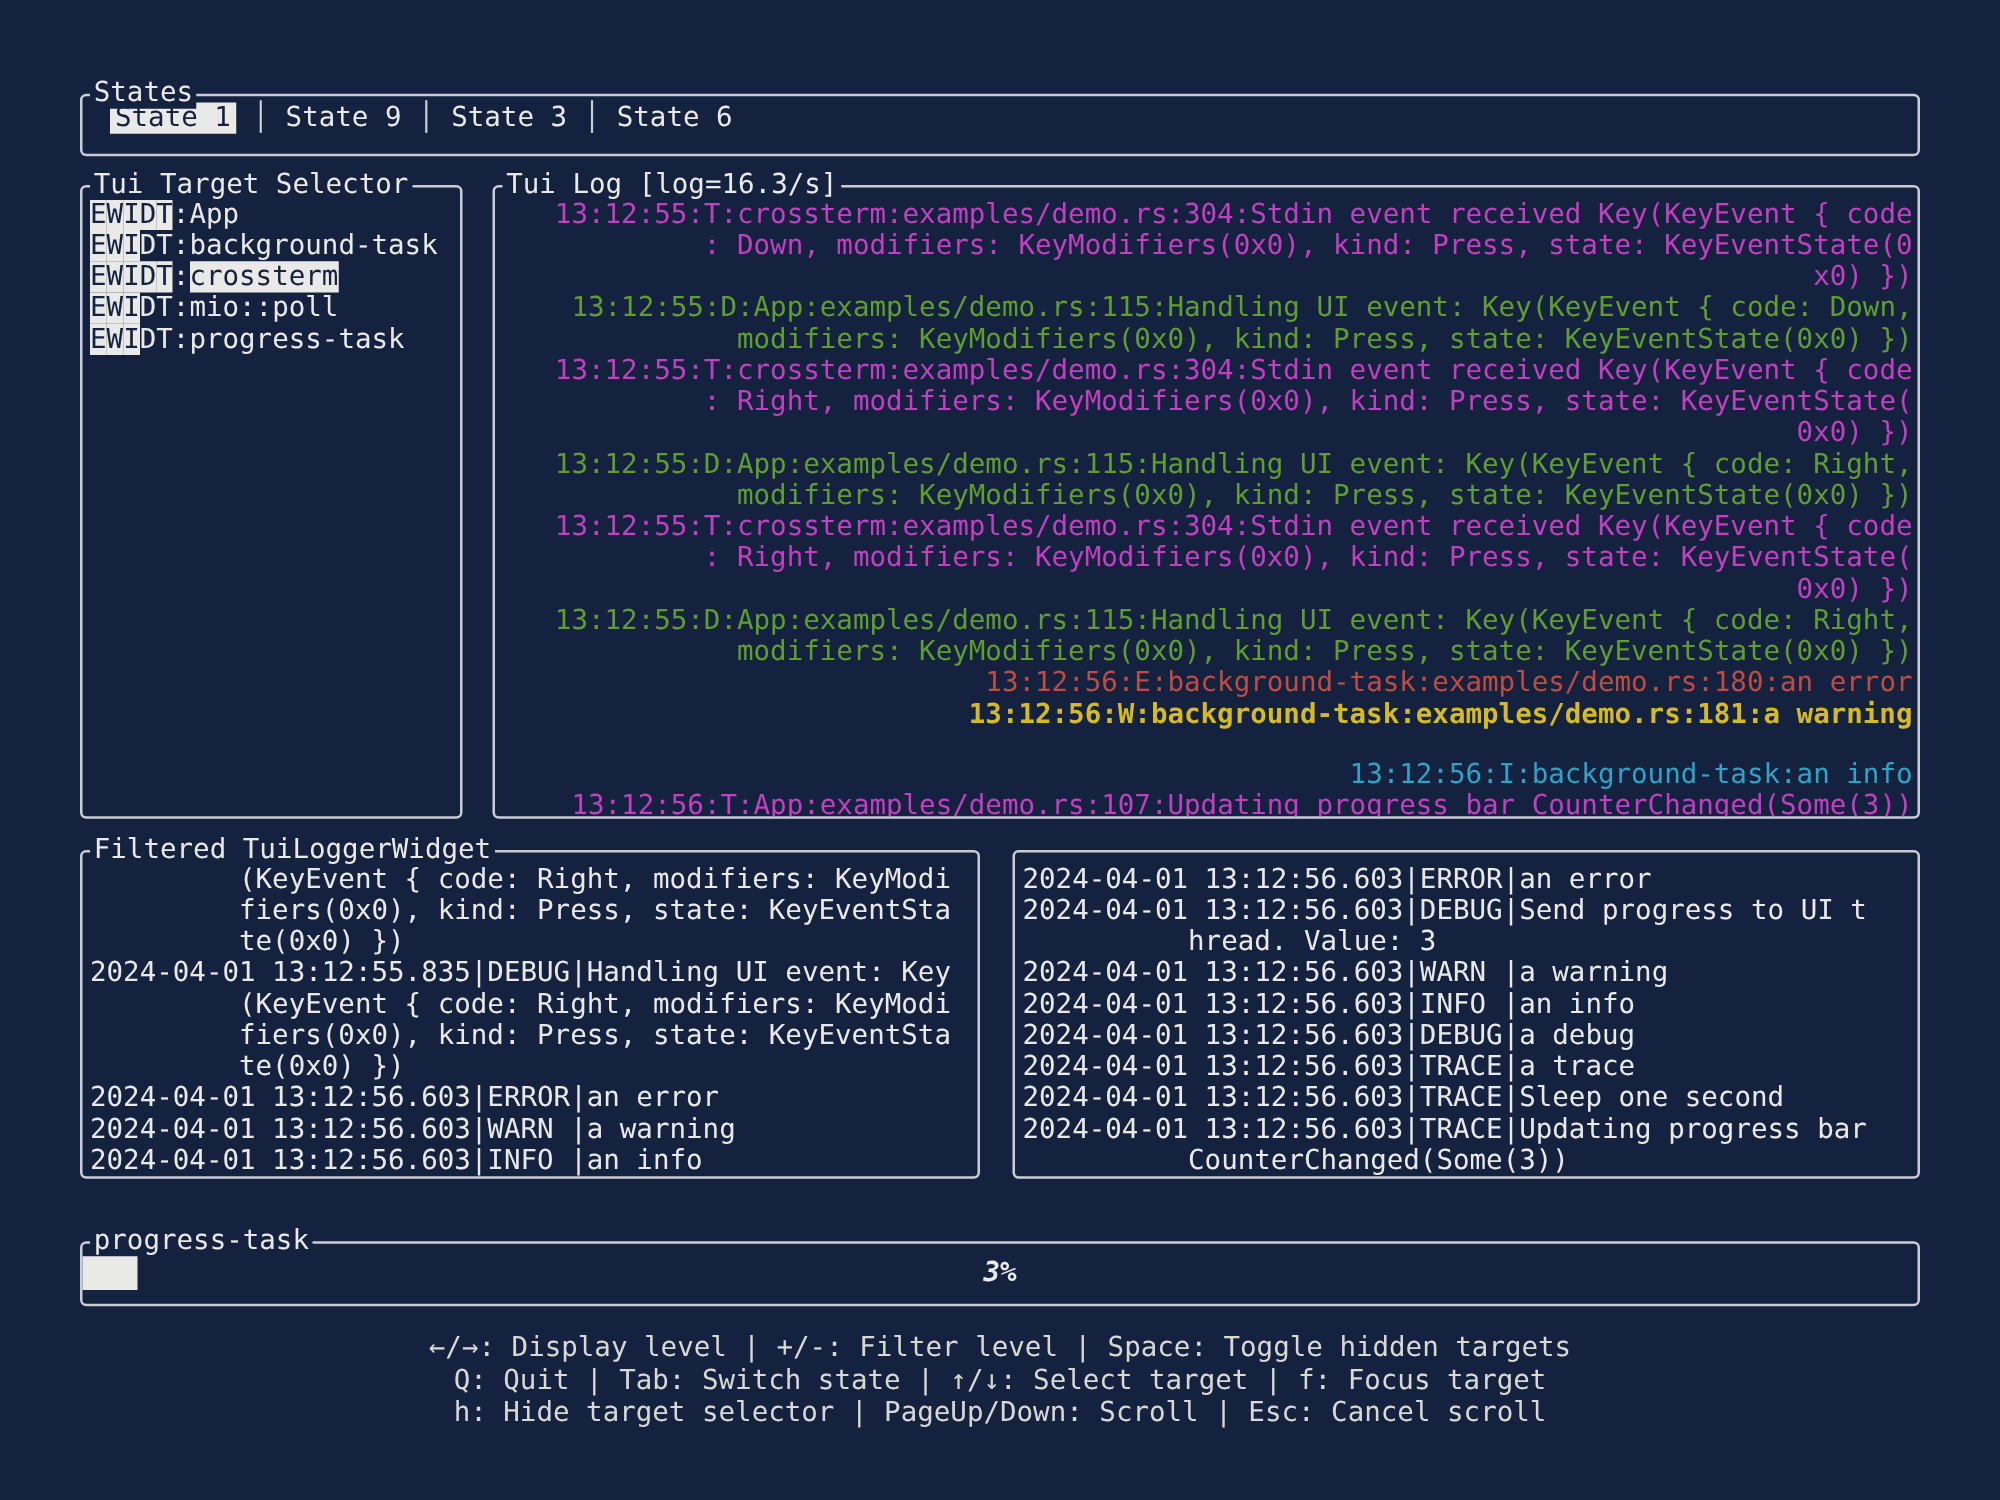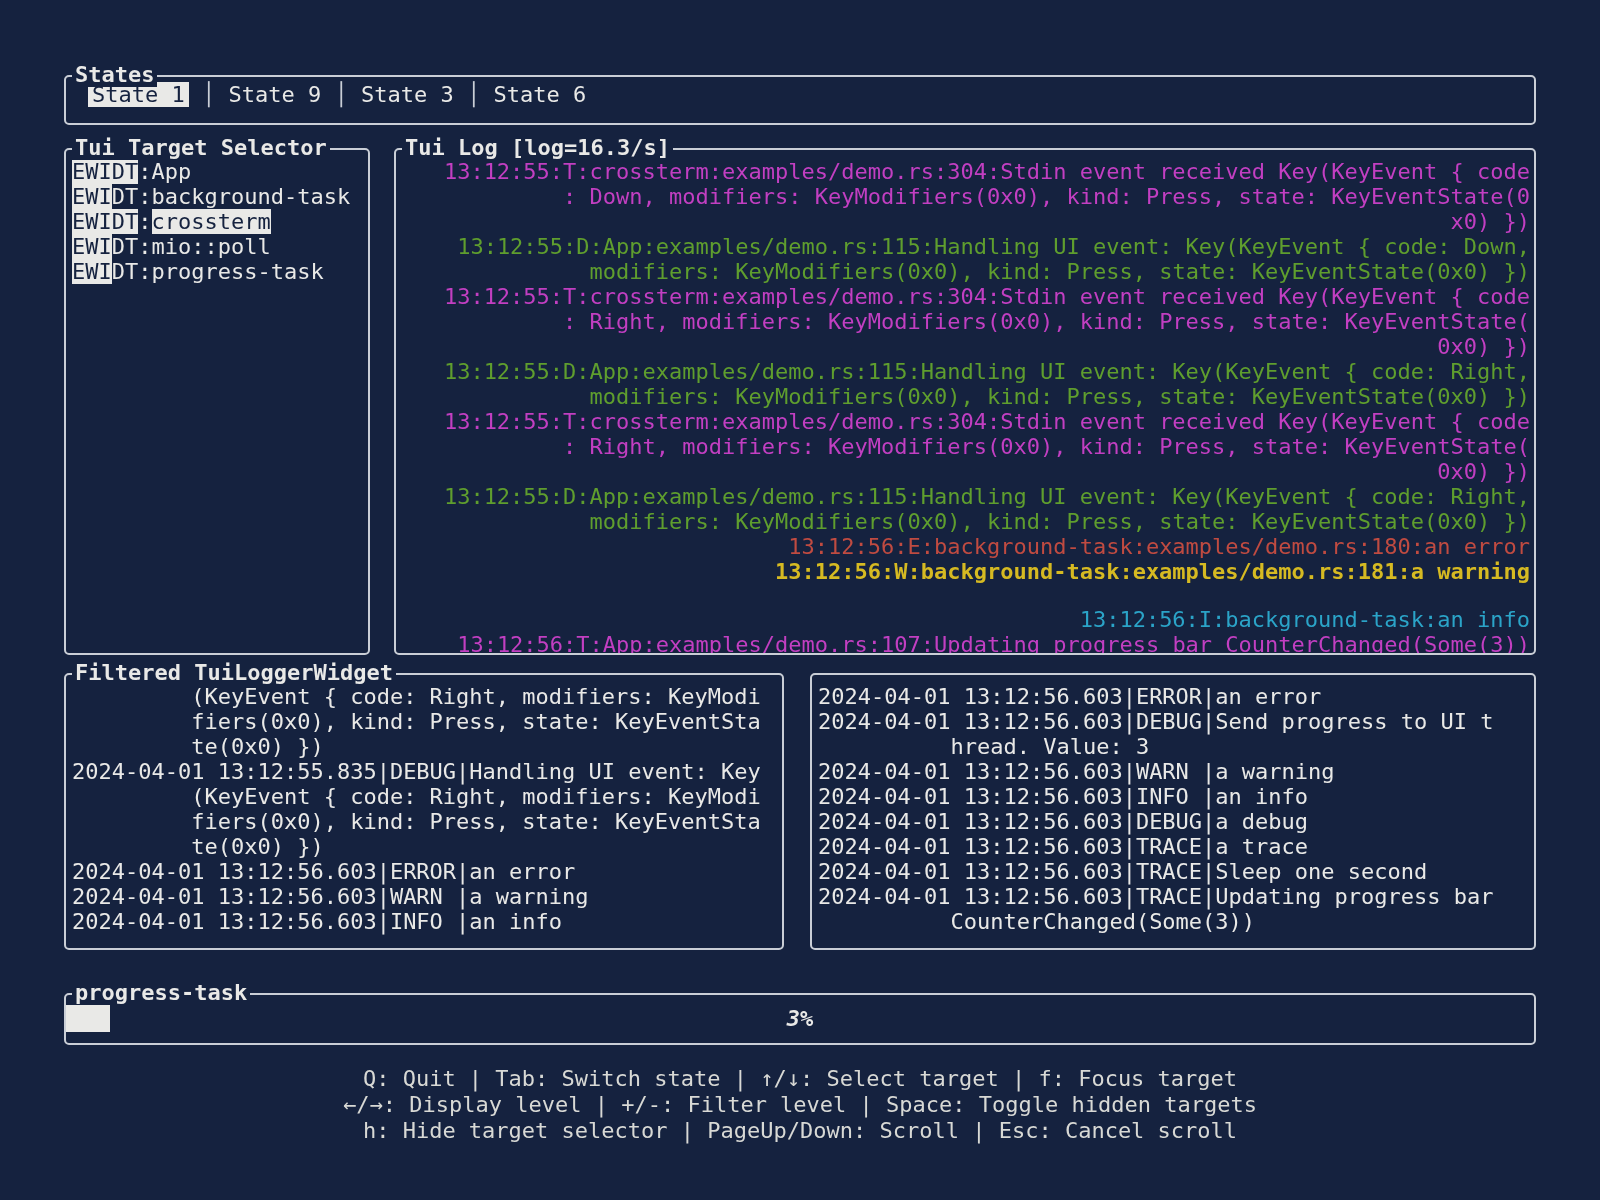--- a/index.html
+++ b/index.html
@@ -11,39 +11,39 @@
     font-family: "DejaVu Sans Mono", monospace;
     overflow: hidden; position: relative;
   }
   .screen { position: absolute; left: 64px; top: 64px; width: 1472px; }
   .mono { font-size: 22px; line-height: 25px; white-space: pre; }
 
   .box { position: relative; border: 2px solid var(--border, #c9ced6); border-radius: 5px; }
   .box-title {
     position: absolute; top: -15px; left: 6px;
     background: var(--background, #15223f);
-    padding: 0 3px; font-weight: bold;
+    padding: 0 3px; font-weight: normal;
     font-size: 22px; line-height: 25px; white-space: pre;
     color: var(--foreground, #e9e9e7);
   }
   .box-content { overflow: hidden; height: 100%; padding: 5px 4px 0 6px; }
 
   .states-box { height: 50px; margin-top: 11px; }
   .tabs-line { padding-left: 16px; }
   .tab { display: inline-block; }
   .tab.selected { background: var(--highlight-bg, #e9e9e7); color: var(--background, #15223f); padding: 0 4px; }
   .tab-sep { color: var(--border, #c9ced6); }
 
   .row { display: flex; margin-top: 23px; gap: 16px; }
   .row-mid { height: 507px; }
   .row-mid .selector-box { flex: 0 0 306px; margin-right: 8px; }
   .row-mid .log-box { flex: 1; text-align: right; }
   .row-mid .box-content { padding-top: 9px; }
 
-  .row-bot { height: 277px; margin-top: 18px; }
+  .row-bot { height: 277px; margin-top: 18px; align-items: center; }
   .row-bot .filtered-box { flex: 0 0 720px; margin-right: 10px; }
   .row-bot .unfiltered-box { flex: 1; }
   .row-bot .box-content { padding-top: 9px; }
 
   .hl { background: var(--highlight-bg, #e9e9e7); color: var(--background, #15223f); }
 
   .lv-trace { color: var(--trace, #c23fc2); }
   .lv-debug { color: var(--debug, #5f9e2e); }
   .lv-error { color: var(--error, #c04b41); }
   .lv-warn  { color: var(--warn,  #d6ba22); font-weight: bold; }
@@ -106,18 +106,18 @@
 
   <div class="box progress-box">
     <span class="box-title">progress-task</span>
     <div class="gauge">
       <div class="gauge-fill" style="width: 3%;"></div>
       <span class="gauge-label">3%</span>
     </div>
   </div>
 
   <div class="footer">
+      <div class="mono">←/→: Display level | +/-: Filter level | Space: Toggle hidden targets</div>
       <div class="mono">Q: Quit | Tab: Switch state | ↑/↓: Select target | f: Focus target</div>
-      <div class="mono">←/→: Display level | +/-: Filter level | Space: Toggle hidden targets</div>
       <div class="mono">h: Hide target selector | PageUp/Down: Scroll | Esc: Cancel scroll</div>
     </div>
 
 </div>
 
 </body></html>

